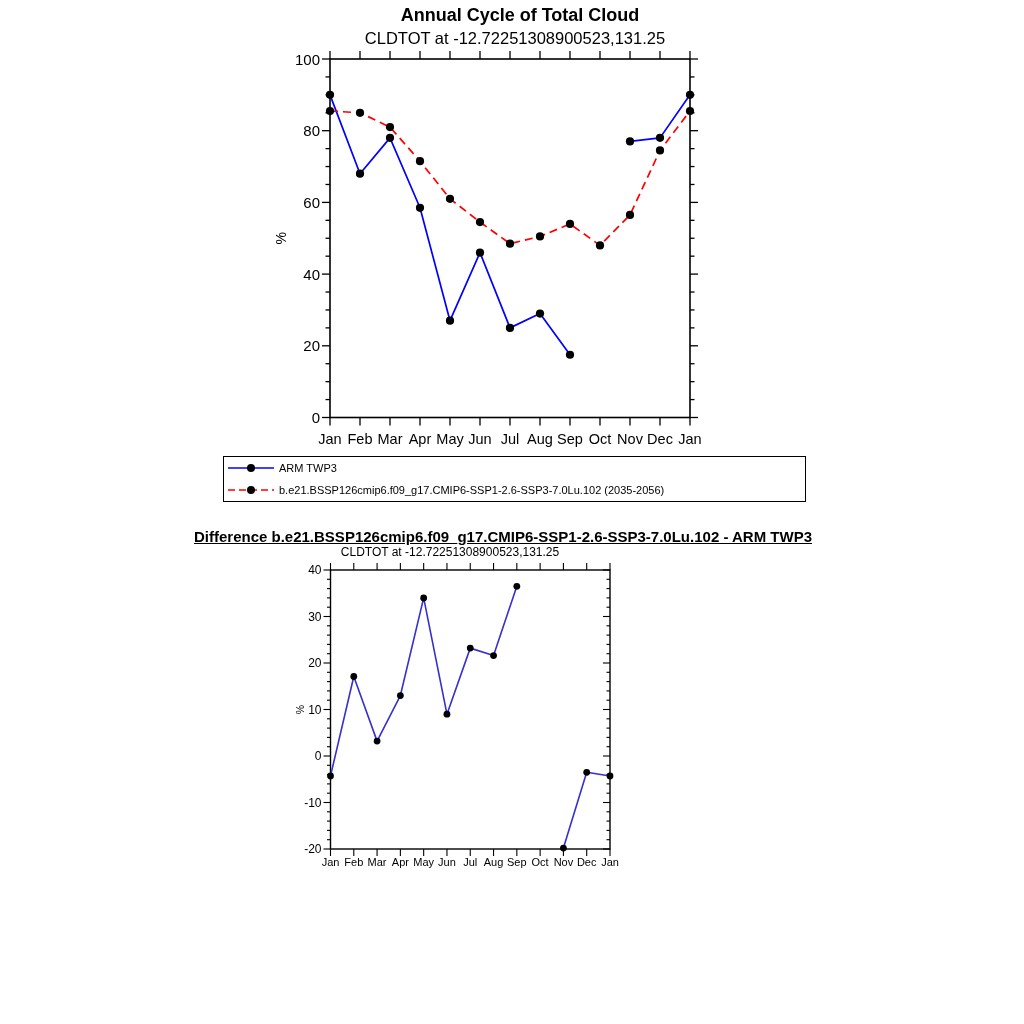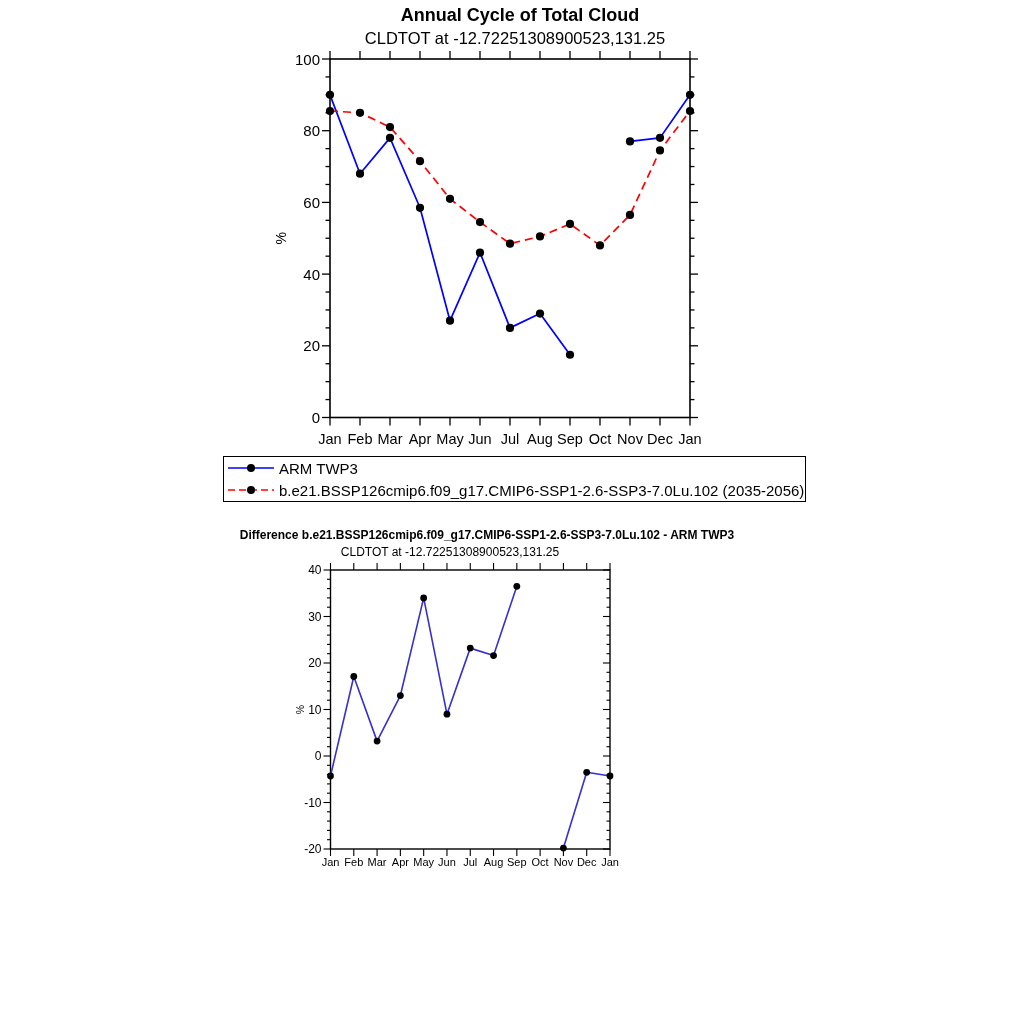--- a/index.html
+++ b/index.html
@@ -12,21 +12,21 @@
   #figure {
     position: relative;
     width: 1024px;
     height: 916px;
     background: #ffffff;
     overflow: hidden;
   }
   .ttl { position: absolute; text-align: center; white-space: nowrap; }
   .top-title      { top: 5px;   left: 0; width: 1040px; font-size: 18px;   font-weight: bold; }
   .top-subtitle   { top: 29px;  left: 0; width: 1030px; font-size: 16.5px; }
-  .bottom-title   { top: 528px; left: 0; width: 974px;  font-size: 12px; font-weight: bold; }
+  .bottom-title   { top: 528px; left: 16px; width: 974px;  font-size: 15px; font-weight: bold; text-decoration: underline; }
   .bottom-subtitle{ top: 545px; left: 0; width: 900px;  font-size: 12px;   }
   #plots { position: absolute; left: 0; top: 0; }
   #legend {
     position: absolute;
     left: 223px; top: 456px;
     width: 583px; height: 46px;
     border: 1px solid #000000;
     background: #ffffff;
     display: flex;
     flex-direction: column;
@@ -34,21 +34,21 @@
     box-sizing: border-box;
   }
   .legend-row {
     display: flex;
     align-items: center;
     height: 22px;
     padding-left: 3px;
     white-space: nowrap;
   }
   .legend-sample { flex: 0 0 auto; margin-right: 4px; }
-  .legend-label  { font-size: 15px; text-align: right; }
+  .legend-label  { font-size: 11px; text-align: right; }
   svg text { fill: #000000; }
 </style>
 </head>
 <body>
 
 <div id="figure">
 
   <div class="ttl top-title">Annual Cycle of Total Cloud</div>
   <div class="ttl top-subtitle">CLDTOT at -12.72251308900523,131.25</div>
 

